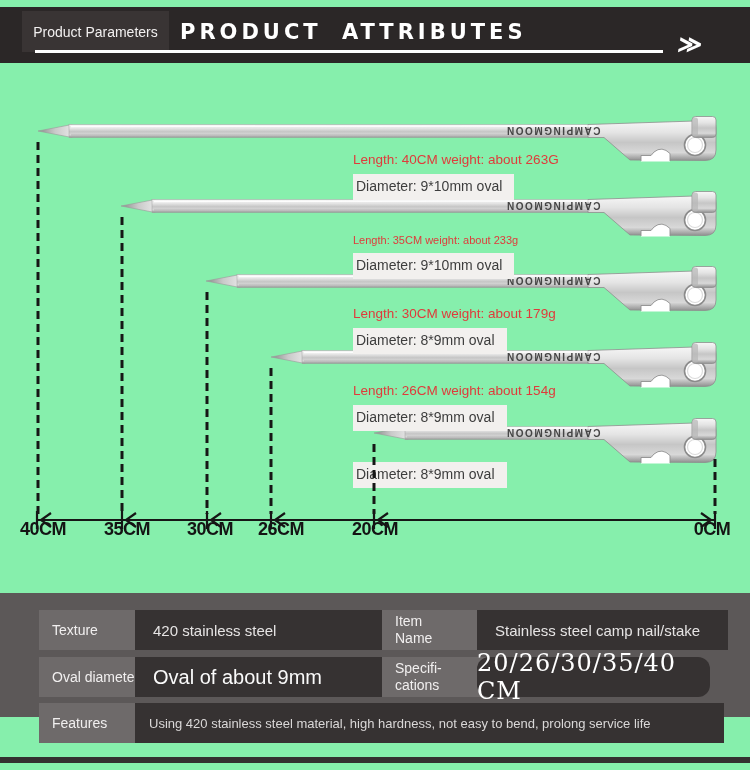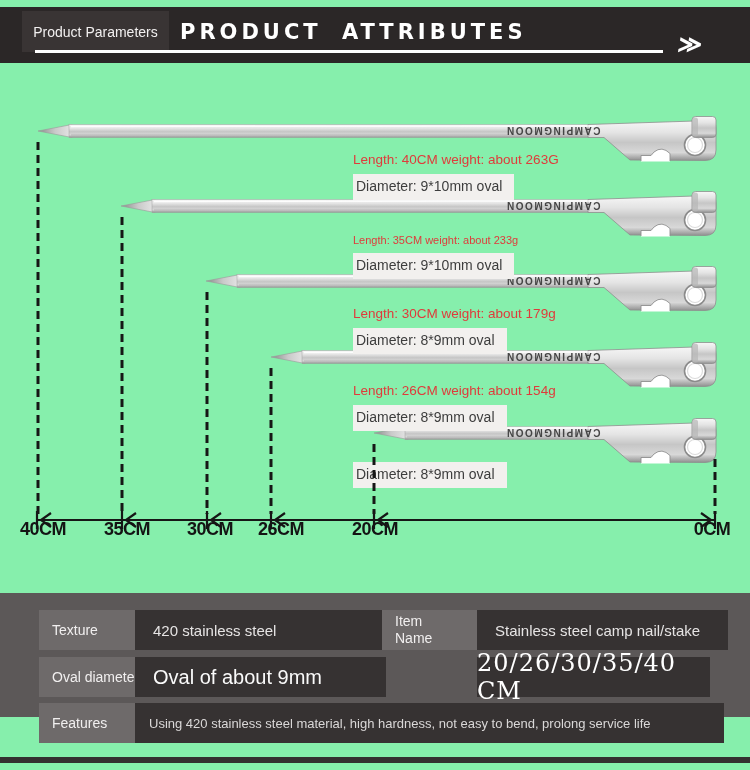--- a/index.html
+++ b/index.html
@@ -43,21 +43,21 @@
   .bottom-strip{position:absolute;left:0;top:757px;width:750px;height:6px;background:#343030;}
   .cell{position:absolute;display:flex;align-items:center;}
   .cell-label{background:#6e6a6a;color:#f1efef;font-size:14px;padding-left:13px;
               white-space:pre-line;line-height:1.2;}
   .cell-value{background:#363232;color:#e6e4e4;font-size:15px;padding-left:18px;}
   .r1{top:17px;height:40px;} .r2{top:64px;height:40px;} .r3{top:110px;height:40px;}
   .lcol-label{left:39px;width:96px;} .lcol-value{left:135px;width:233px;}
   .rcol-label{left:382px;width:92px;} .rcol-value{left:477px;width:233px;}
   .value-big{font-size:20px;color:#fafafa;}
   .value-specs{justify-content:center;padding-left:0;font-family:"DejaVu Serif",serif;
-               font-size:24px;color:#ffffff;letter-spacing:1px;}
+               font-size:24px;color:#ffffff;letter-spacing:1px;border-radius:12px;}
   .value-features{left:135px;width:575px;font-size:13px;color:#dad8d8;padding-left:14px;text-align:center;}
 </style>
 </head>
 <body>
 
 <div class="page">
 
   <div class="header-bar">
     <div class="param-tab">
       <span>Product Parameters</span>
@@ -263,17 +263,19 @@
   <div class="spec-section">
     <div class="cell cell-label r1 lcol-label">Texture</div>
     <div class="cell cell-value r1 lcol-value">420 stainless steel</div>
     <div class="cell cell-label r2 lcol-label">Oval diameter</div>
     <div class="cell cell-value value-big r2 lcol-value">Oval of about 9mm</div>
     <div class="cell cell-label r3 lcol-label">Features</div>
     <div class="cell cell-value value-features r3">Using 420 stainless steel material, high hardness, not easy to bend, prolong service life</div>
     <div class="cell cell-label r1 rcol-label">Item
 Name</div>
     <div class="cell cell-value r1 rcol-value">Stainless steel camp nail/stake</div>
+    <div class="cell cell-label r2 rcol-label">Specifi-
+cations</div>
     <div class="cell cell-value value-specs r2 rcol-value">20/26/30/35/40 CM</div>
   </div>
   <div class="bottom-strip"></div>
 
 </div>
 
 </body></html>

